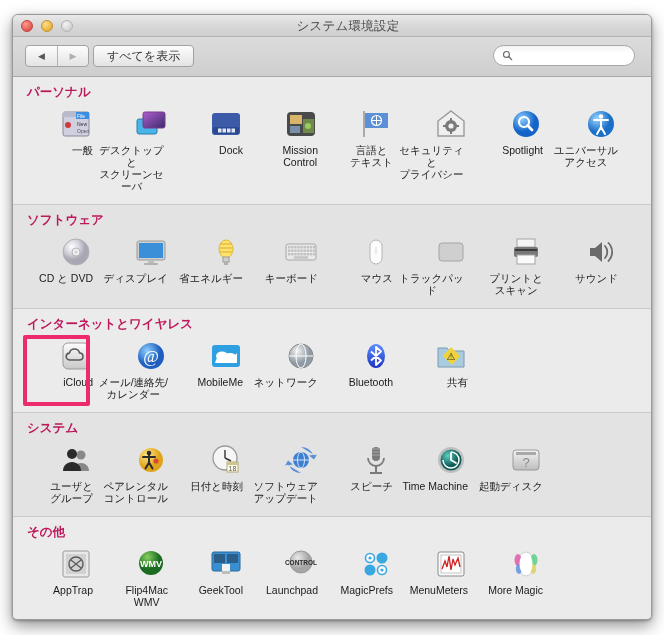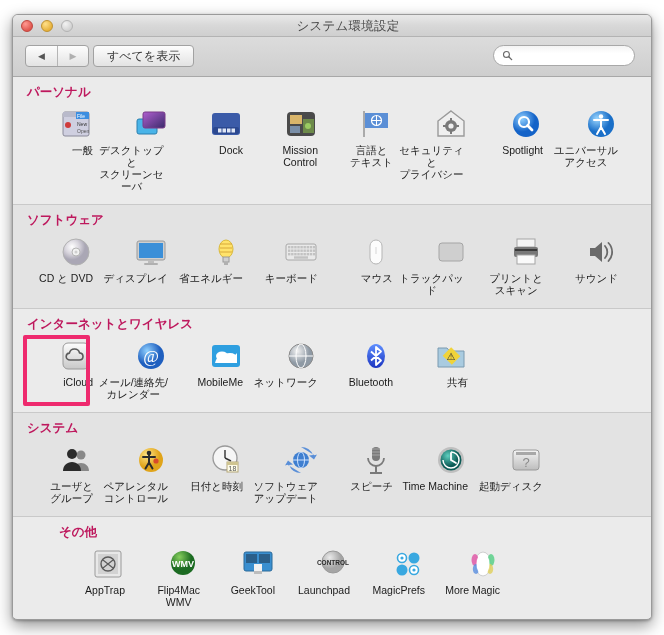--- a/index.html
+++ b/index.html
@@ -88,21 +88,21 @@
     font-family: "Liberation Sans", sans-serif;
   }
 
   
   #content {
     height: calc(100% - 63px);
     background: #ebebeb;
     overflow: hidden;
   }
   .section { border-bottom: 1px solid #c9c9c9; }
-  .section:last-child { border-bottom: 0; padding-left: 32px; }
+  .section:last-child { border-bottom: 0; }
   .section.alt { background: #e3e3e3; }
   .section-title {
     font-size: 12.5px; font-weight: bold; color: #be185d;
     padding: 7px 0 2px 14px;
   }
   .grid {
     display: flex; flex-wrap: wrap;
     padding: 0 6px 6px 6px;
   }
   .pref {
@@ -667,20 +667,30 @@
                 <circle cx="11" cy="23" r="5.5" fill="#39a8e0"></circle>
                 <circle cx="23" cy="23" r="4.5" fill="#fff" stroke="#39a8e0" stroke-width="1.6"></circle>
                 <circle cx="23" cy="23" r="1.6" fill="#39a8e0"></circle>
               </svg>
             </div>
             <div class="lbl">MagicPrefs</div>
           </div>
           <div class="pref">
             <div class="ic">
               <svg viewBox="0 0 34 34" width="34" height="34">
+                <rect x="4" y="5" width="26" height="24" rx="2" fill="#fafafa" stroke="#8a8a8a"></rect>
+                <rect x="7" y="8" width="20" height="18" fill="#fff" stroke="#c5c5c5"></rect>
+                <polyline points="8,22 11,14 13,20 15,9 17,23 19,12 21,18 24,11 26,20" fill="none" stroke="#d02020" stroke-width="1.3"></polyline>
+              </svg>
+            </div>
+            <div class="lbl">MenuMeters</div>
+          </div>
+          <div class="pref">
+            <div class="ic">
+              <svg viewBox="0 0 34 34" width="34" height="34">
                 <ellipse cx="17" cy="17" rx="8" ry="12" fill="#fcfcfc" stroke="#cfcfcf"></ellipse>
                 <ellipse cx="9" cy="13" rx="3.5" ry="6" fill="#e05aa8" opacity=".85"></ellipse>
                 <ellipse cx="25" cy="13" rx="3.5" ry="6" fill="#5ad08a" opacity=".85"></ellipse>
                 <ellipse cx="10" cy="22" rx="3.2" ry="5" fill="#5a8fe0" opacity=".8"></ellipse>
                 <ellipse cx="24" cy="22" rx="3.2" ry="5" fill="#e0d05a" opacity=".8"></ellipse>
                 <ellipse cx="17" cy="17" rx="6.5" ry="11" fill="#fff"></ellipse>
               </svg>
             </div>
             <div class="lbl">More Magic</div>
           </div>

